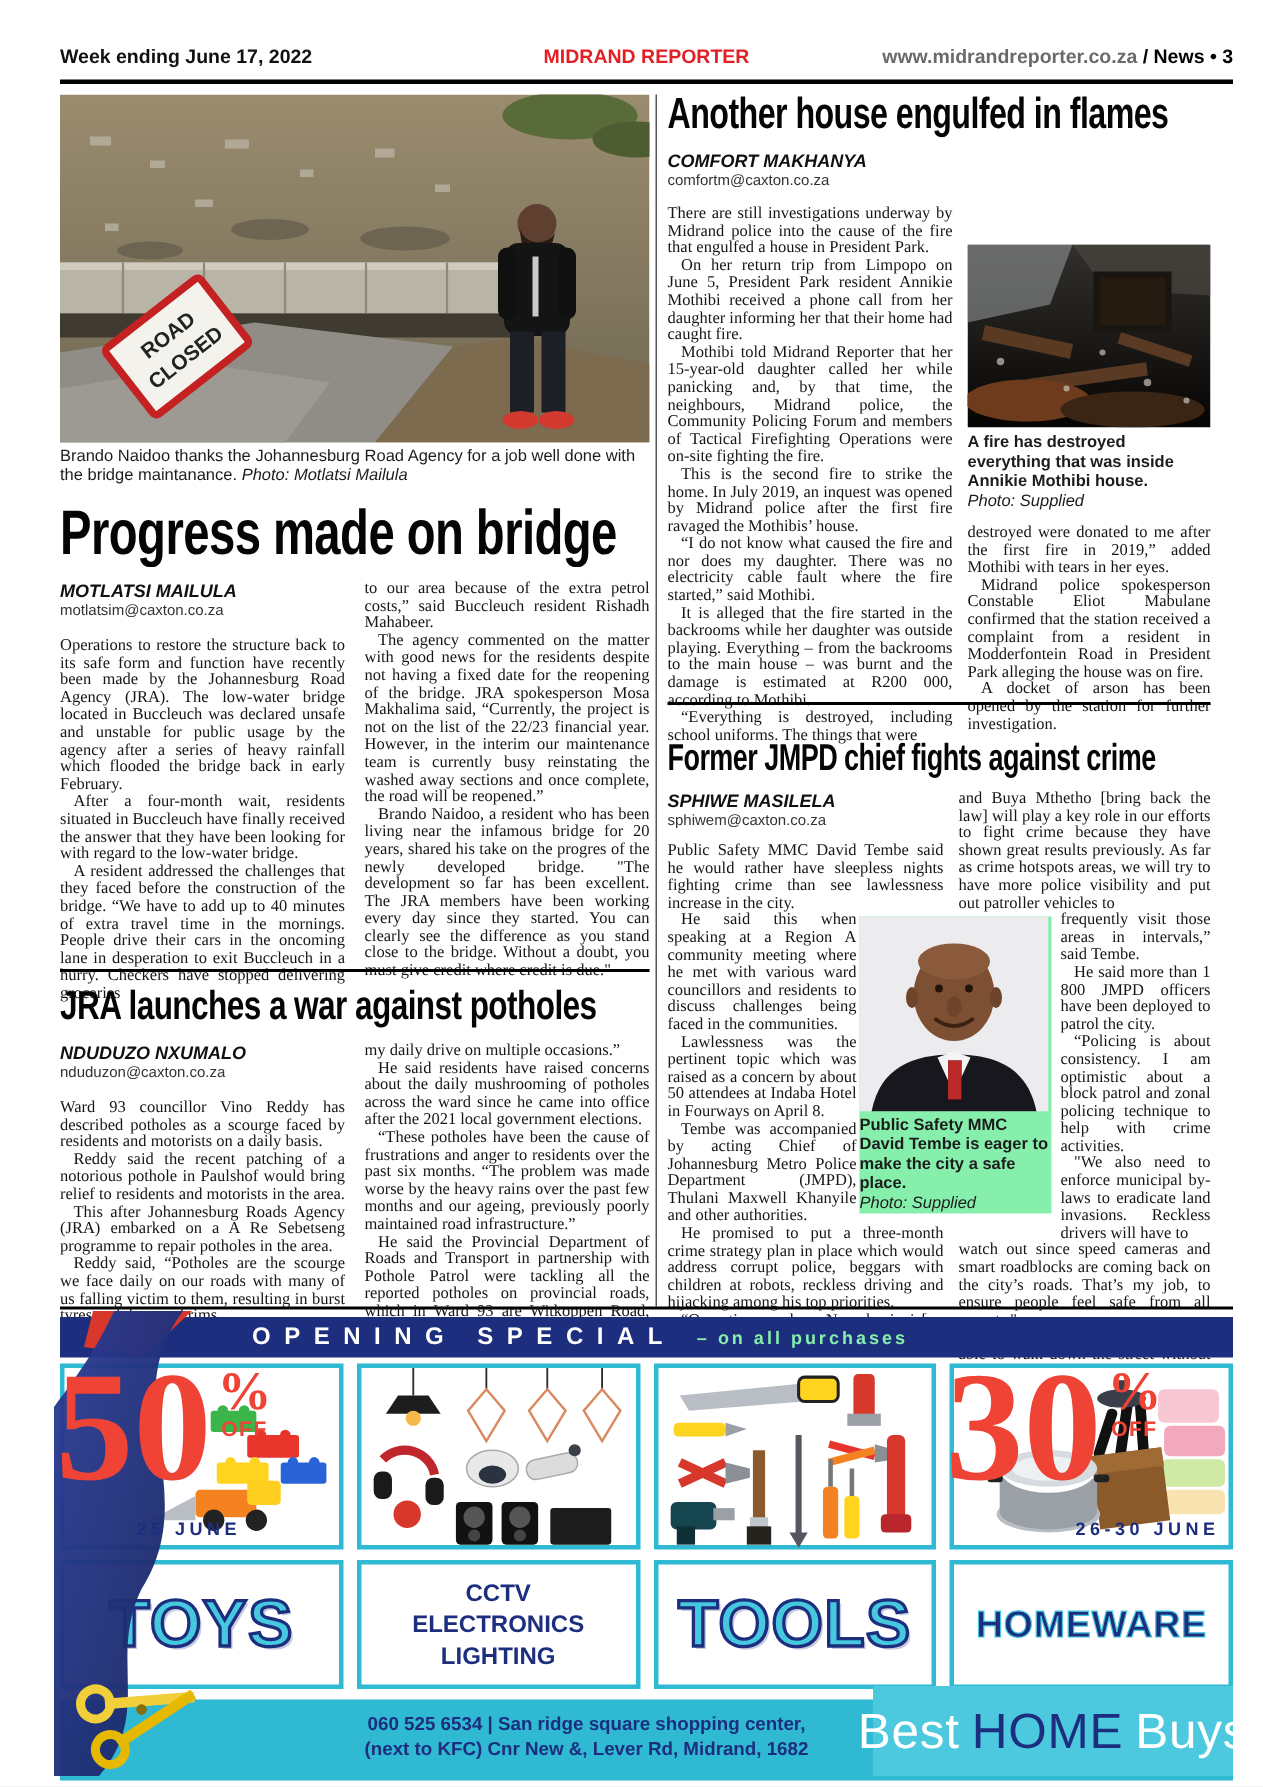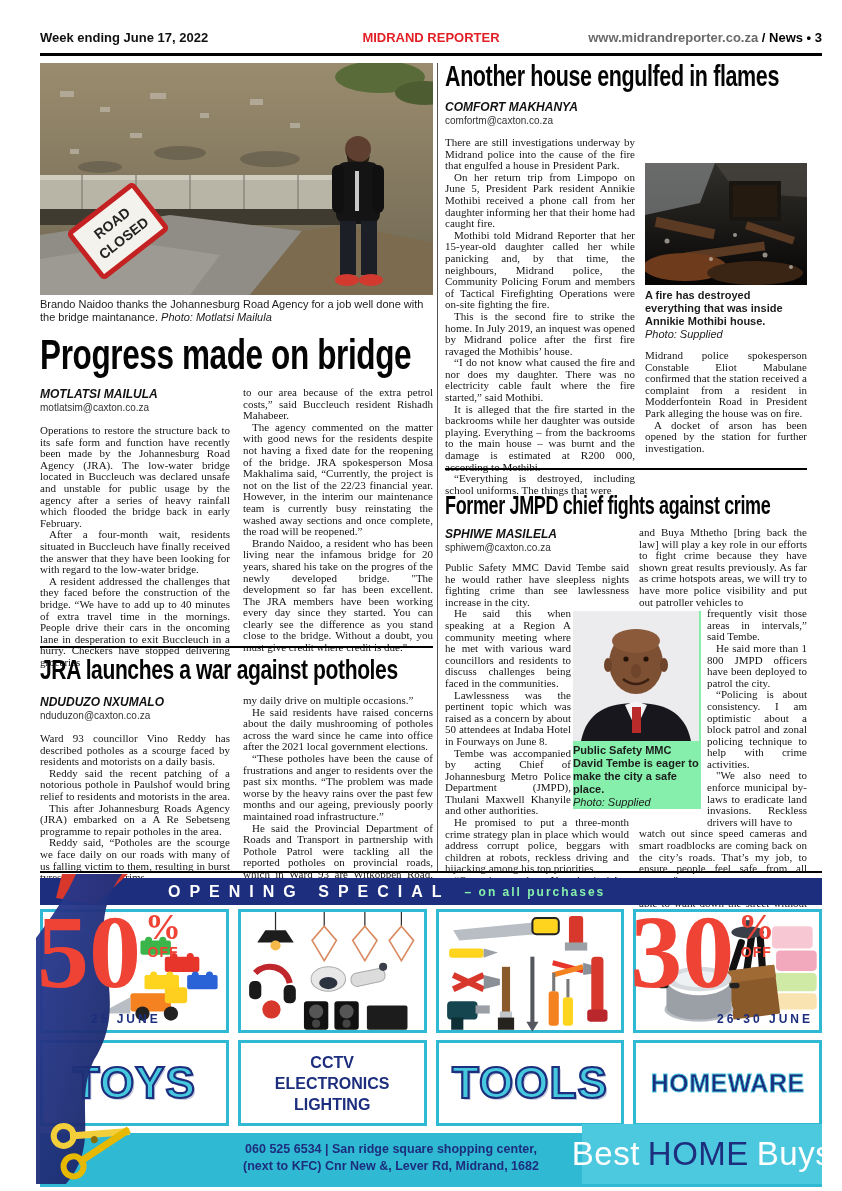--- a/index.html
+++ b/index.html
@@ -248,20 +248,21 @@
           <g fill="#c9c4ba" opacity=".7">
             <circle cx="22" cy="78" r="2.5"></circle>
               <circle cx="66" cy="96" r="2"></circle>
               <circle cx="120" cy="92" r="2.5"></circle>
             <circle cx="90" cy="72" r="2"></circle>
               <circle cx="146" cy="104" r="2"></circle>
           </g>
         </svg>
         <div class="caption fire-cap"><span>A fire has destroyed everything that was inside  Annikie Mothibi house. </span><br><span class="credit">Photo: Supplied</span></div>
         <div class="paras cont">
+            <p>destroyed were donated to me after the first fire in 2019,” added Mothibi with tears in her eyes.</p>
             <p>Midrand police spokesperson Constable Eliot Mabulane confirmed that the station received a complaint from a resident in Modderfontein Road in President Park alleging the house was on fire.</p>
             <p>A docket of arson has been opened by the station for further investigation.</p>
           </div>
       </div>
     </div>
   </div>
 
   <div class="jmpd-block">
     <div class="headline jmpd-headline"><span>Former JMPD chief fights against crime</span></div>
     <div class="jmpd-body">
@@ -269,21 +270,21 @@
         <div class="colA">
           <div class="byline-block jmpd-byline">
             <div class="byline-name">SPHIWE MASILELA</div>
             <div class="byline-mail">sphiwem@caxton.co.za</div>
           </div>
           <div class="paras cont">
               <p>Public Safety MMC David Tembe said he would rather have sleepless nights fighting crime than see lawlessness increase in the city.</p>
             </div>
           <div class="paras narrowR">
               <p>He said this when speaking at a Region A community meeting where he met with various ward councillors and residents to discuss challenges being faced in the communities.</p>
-              <p>Lawlessness was the pertinent topic which was raised as a concern by about 50 attendees at Indaba Hotel in Fourways on June 8.</p>
+              <p>Lawlessness was the pertinent topic which was raised as a concern by about 50 attendees at Indaba Hotel in Fourways on April 8.</p>
               <p>Tembe was accompanied by acting Chief of Johannesburg Metro Police Department (JMPD), Thulani Maxwell Khanyile and other authorities.</p>
             </div>
           <div class="paras">
               <p>He promised to put a three-month crime strategy plan in place which would address corrupt police, beggars with children at robots, reckless driving and hijacking among his top priorities.</p>
               <p>“Operations such as Nomakanjani [no matter what or by any means necessary]</p>
             </div>
         </div>
         <div class="colB">
           <div class="paras cont">
               <p>and Buya Mthetho [bring back the law] will play a key role in our efforts to fight crime because they have shown great results previously. As far as crime hotspots areas, we will try to have more police visibility and put out patroller vehicles to</p>

